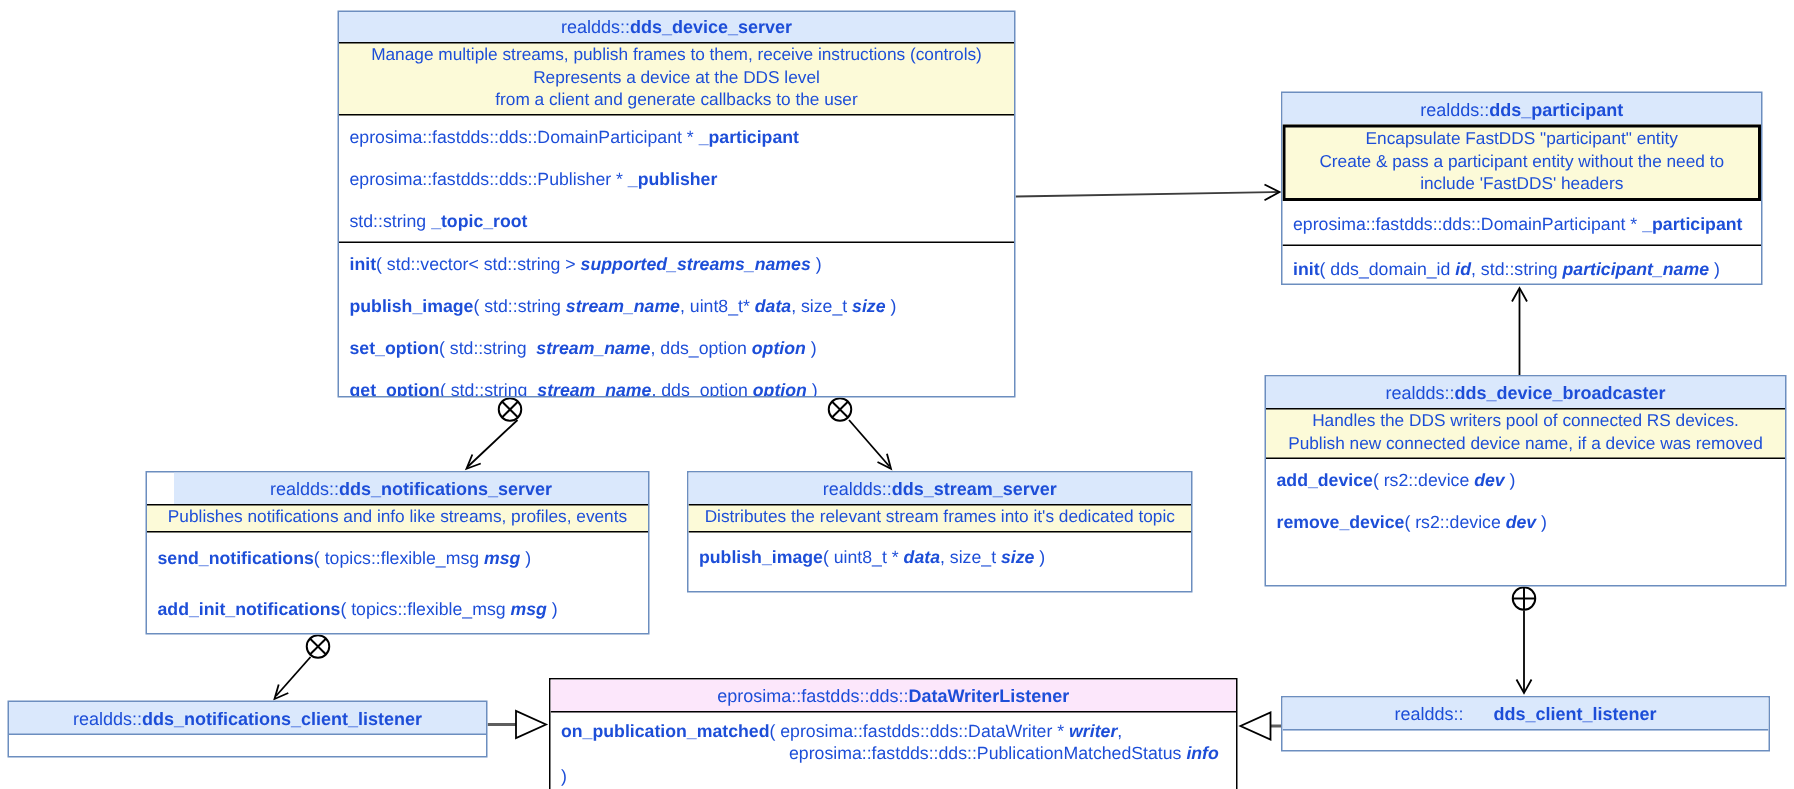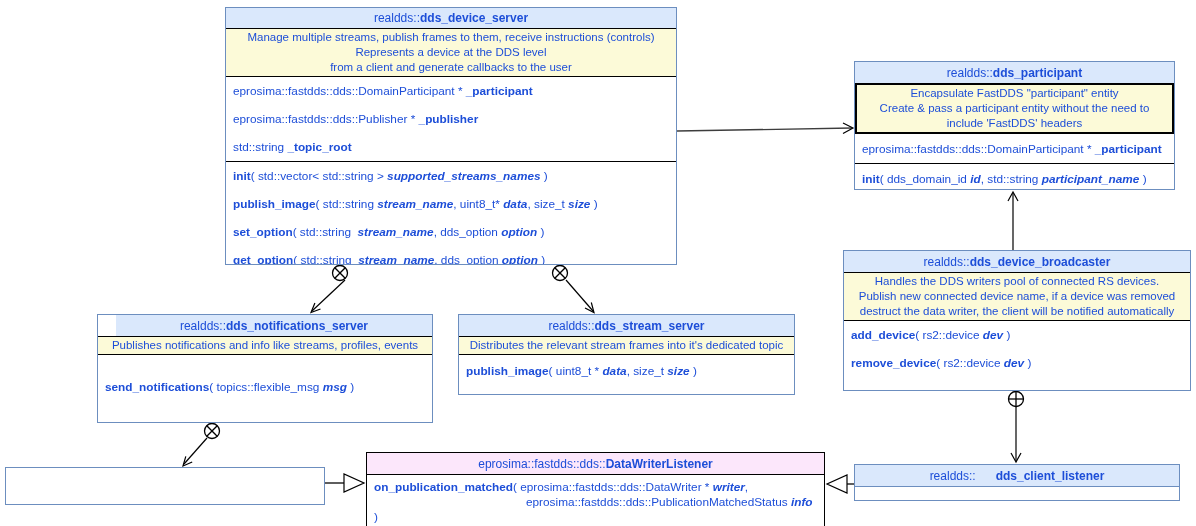--- a/index.html
+++ b/index.html
@@ -32,21 +32,21 @@
   #box-dds_device_broadcaster{left:843px;top:250px;width:348px;height:141px;}
   #box-dds_notifications_server{left:97px;top:314px;width:336px;height:109px;}
   #box-dds_stream_server{left:458px;top:314px;width:337px;height:81px;}
   #box-dds_notifications_client_listener{left:5px;top:467px;width:320px;height:38px;}
   #box-DataWriterListener{left:366px;top:452px;width:459px;height:80px;}
   #box-dds_client_listener{left:854px;top:464px;width:326px;height:37px;}
   #box-dds_device_server .uml-title{padding-top:3px;}
   #box-dds_device_server .uml-row{padding:7px 7px;}
   #box-dds_participant .uml-row{padding:7.5px 7px;}
   #box-dds_device_broadcaster .uml-row{padding:7px 7px;}
-  #box-dds_notifications_server .uml-row{padding:25px 7px;}
+  #box-dds_notifications_server .uml-row{padding:10px 7px;}
   #box-dds_stream_server .uml-row{padding:8.5px 7px;}
 </style>
 </head>
 <body>
 
 <div id="canvas">
 
   <svg id="wires" viewBox="0 0 1196 526" xmlns="http://www.w3.org/2000/svg">
 
     <g>
@@ -133,21 +133,20 @@
       </div>
       <div class="uml-rows divider">
         <div class="uml-row"><span style="font-weight: bold;">init</span><span>( dds_domain_id </span><span style="font-weight: bold; font-style: italic;">id</span><span>, std::string </span><span style="font-weight: bold; font-style: italic;">participant_name</span><span> )</span></div>
       </div>
     </div>
   <div class="uml-box" id="box-dds_device_broadcaster" style="border-color: rgb(108, 142, 191);">
       <div class="uml-title" style="background: rgb(218, 232, 252);"><span>realdds::</span><span style="font-weight: bold;">dds_device_broadcaster</span></div>
       <div class="uml-note" style="background: rgb(252, 250, 216);">
         <div>Handles the DDS writers pool of connected RS devices.</div>
         <div>Publish new connected device name, if a device was removed</div>
-        <div>destruct the data writer, the client will be notified automatically</div>
       </div>
       <div class="uml-rows">
         <div class="uml-row"><span style="font-weight: bold;">add_device</span><span>( rs2::device </span><span style="font-weight: bold; font-style: italic;">dev</span><span> )</span></div>
         <div class="uml-row"><span style="font-weight: bold;">remove_device</span><span>( rs2::device </span><span style="font-weight: bold; font-style: italic;">dev</span><span> )</span></div>
       </div>
     </div>
   <div class="uml-box" id="box-dds_notifications_server" style="border-color: rgb(108, 142, 191);">
       <div class="uml-title" style="background: rgb(218, 232, 252); margin-left: 18px;"><span>realdds::</span><span style="font-weight: bold;">dds_notifications_server</span></div>
       <div class="uml-note" style="background: rgb(252, 250, 216);">
         <div>Publishes notifications and info like streams, profiles, events</div>
@@ -160,20 +159,21 @@
   <div class="uml-box" id="box-dds_stream_server" style="border-color: rgb(108, 142, 191);">
       <div class="uml-title" style="background: rgb(218, 232, 252);"><span>realdds::</span><span style="font-weight: bold;">dds_stream_server</span></div>
       <div class="uml-note" style="background: rgb(252, 250, 216);">
         <div>Distributes the relevant stream frames into it's dedicated topic</div>
       </div>
       <div class="uml-rows">
         <div class="uml-row"><span style="font-weight: bold;">publish_image</span><span>( uint8_t * </span><span style="font-weight: bold; font-style: italic;">data</span><span>, size_t </span><span style="font-weight: bold; font-style: italic;">size</span><span> )</span></div>
       </div>
     </div>
   <div class="uml-box" id="box-dds_notifications_client_listener" style="border-color: rgb(108, 142, 191);">
+      <div class="uml-title" style="background: rgb(218, 232, 252); border-bottom: 1px solid rgb(108, 142, 191);"><span>realdds::</span><span style="font-weight: bold;">dds_notifications_client_listener</span></div>
       <div class="uml-empty"></div>
     </div>
   <div class="uml-box" id="box-DataWriterListener" style="border-color: rgb(0, 0, 0);">
       <div class="uml-title" style="background: rgb(252, 231, 251); border-bottom: 1px solid rgb(0, 0, 0);"><span>eprosima::fastdds::dds::</span><span style="font-weight: bold;">DataWriterListener</span></div>
       <div class="uml-rows compact">
         <div class="uml-row"><span style="font-weight: bold;">on_publication_matched</span><span>( eprosima::fastdds::dds::DataWriter * </span><span style="font-weight: bold; font-style: italic;">writer</span><span>,</span><br><span style="display: inline-block; width: 152px;"></span><span>eprosima::fastdds::dds::PublicationMatchedStatus </span><span style="font-weight: bold; font-style: italic;">info</span><span> )</span></div>
       </div>
     </div>
   <div class="uml-box" id="box-dds_client_listener" style="border-color: rgb(108, 142, 191);">
       <div class="uml-title" style="background: rgb(218, 232, 252); border-bottom: 1px solid rgb(108, 142, 191);"><span>realdds::</span><span style="font-weight: bold; padding-left: 20px;">dds_client_listener</span></div>

